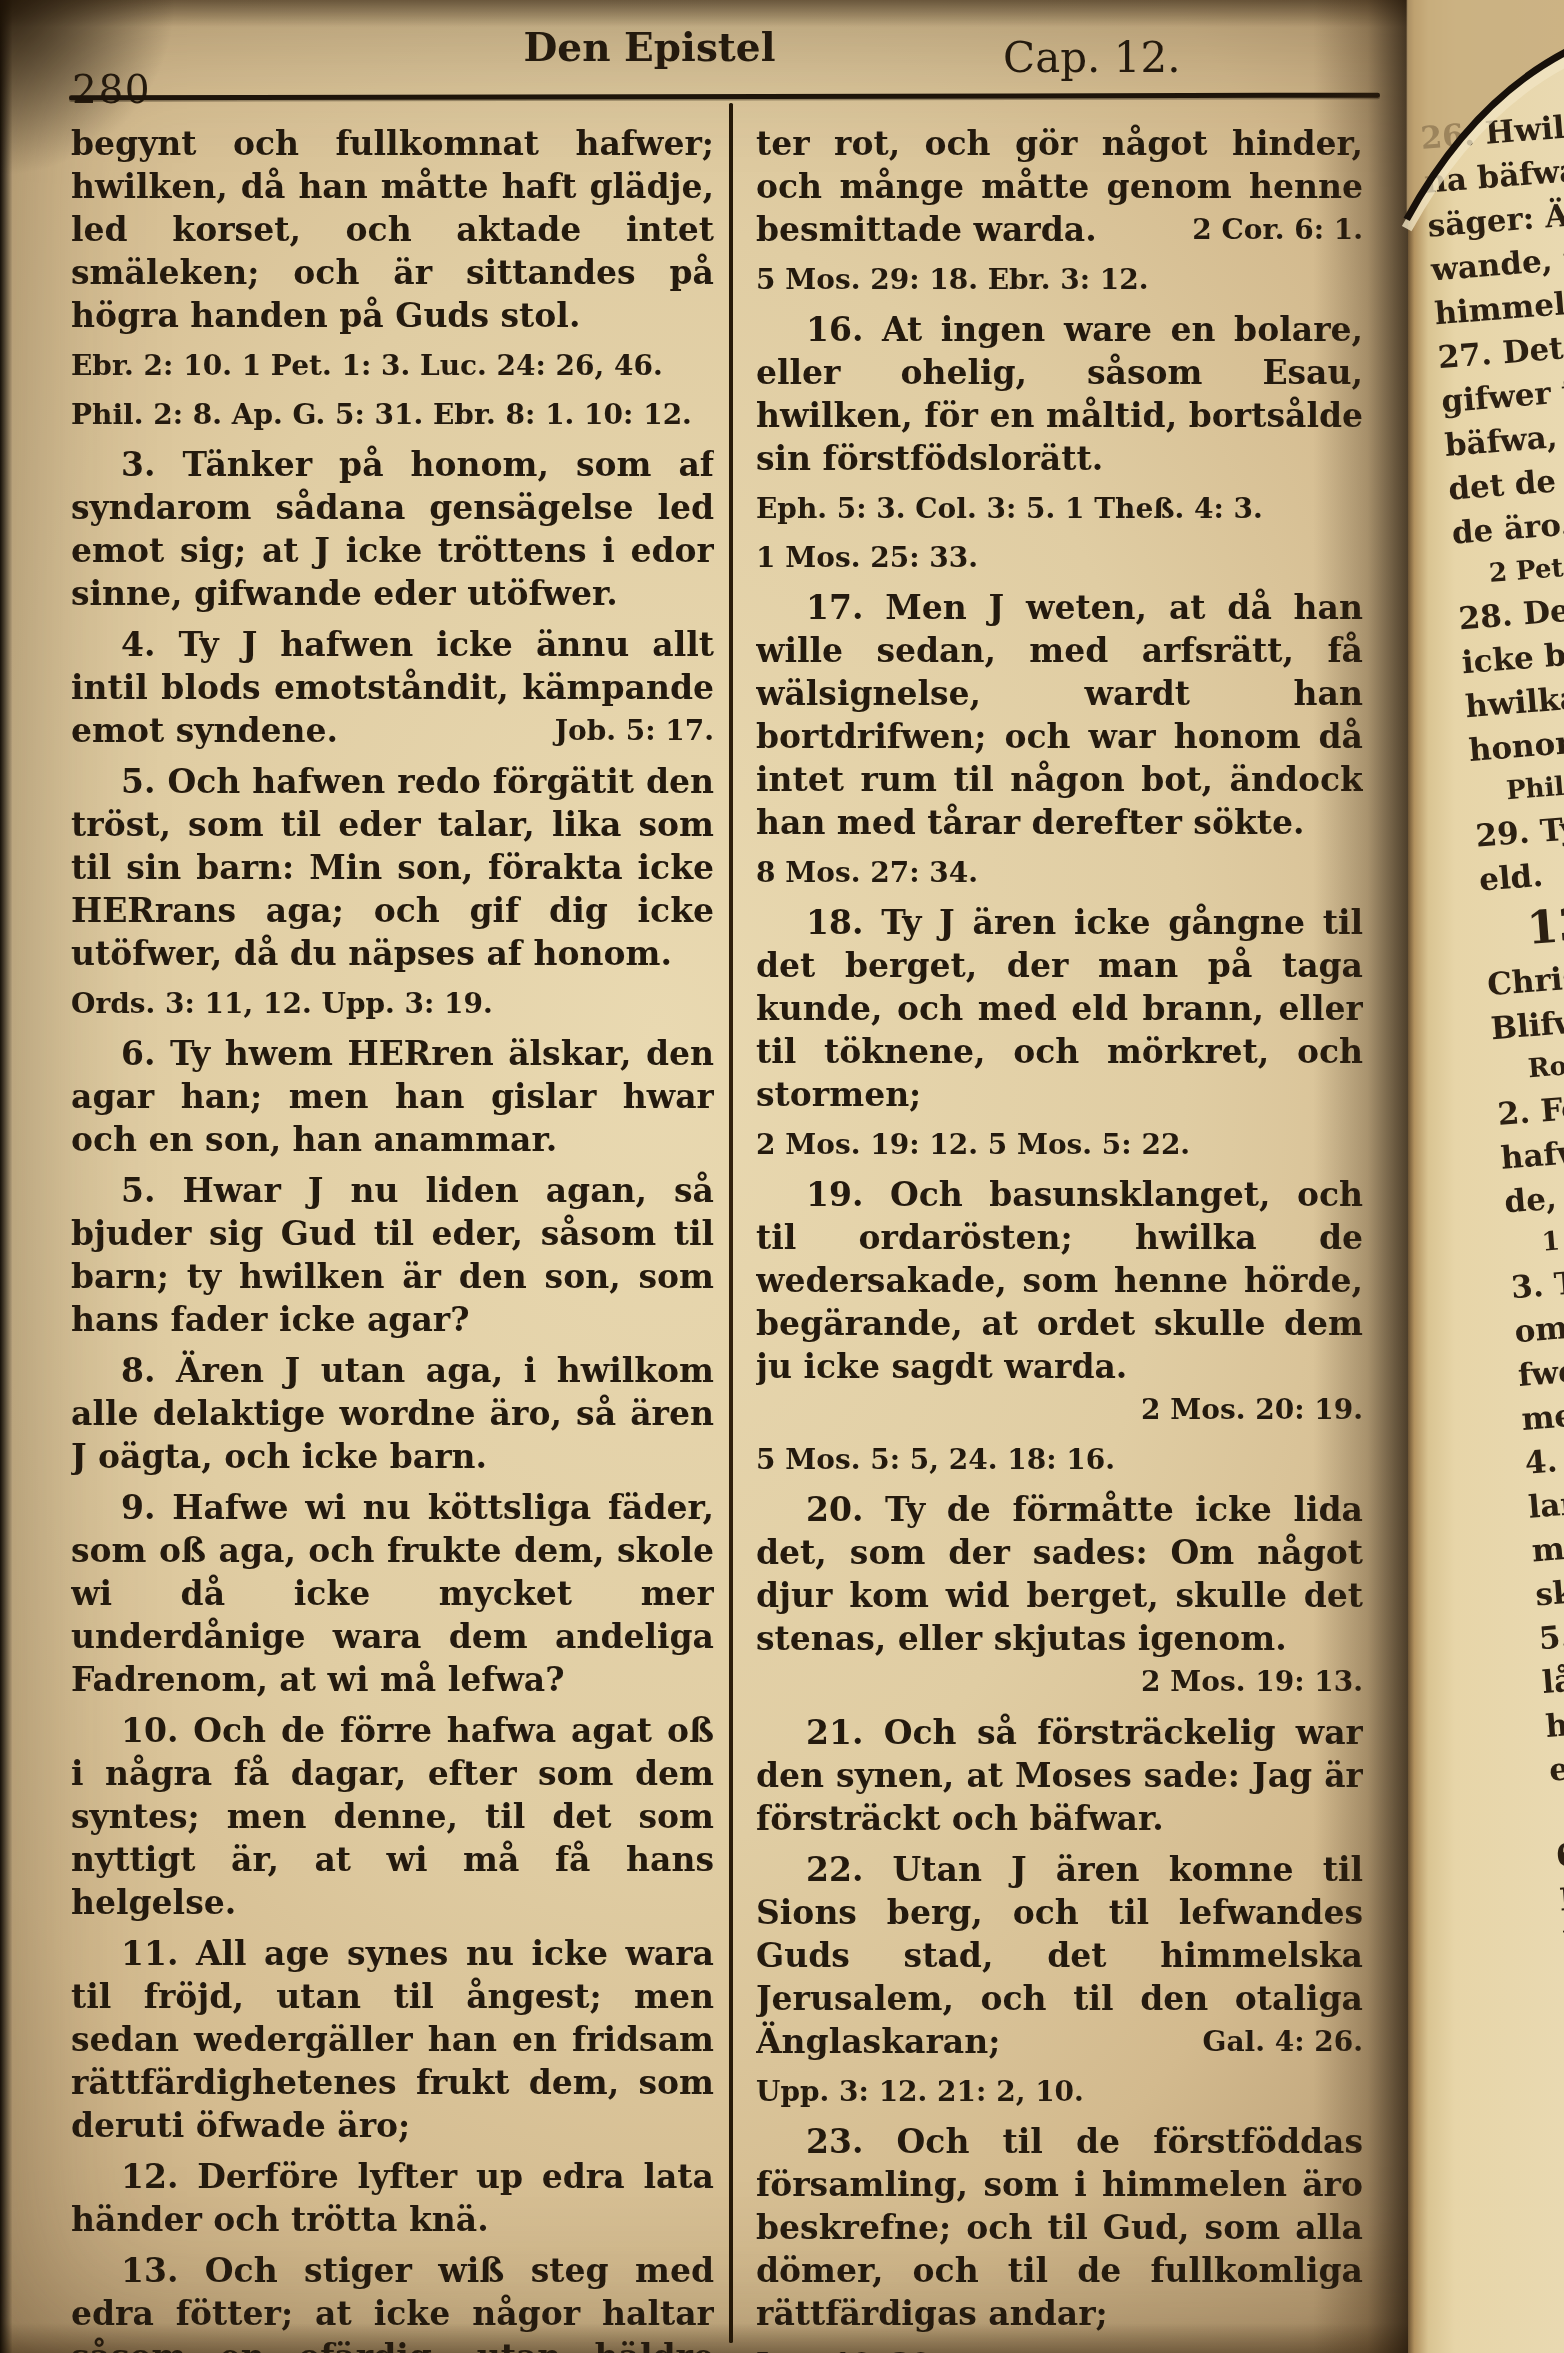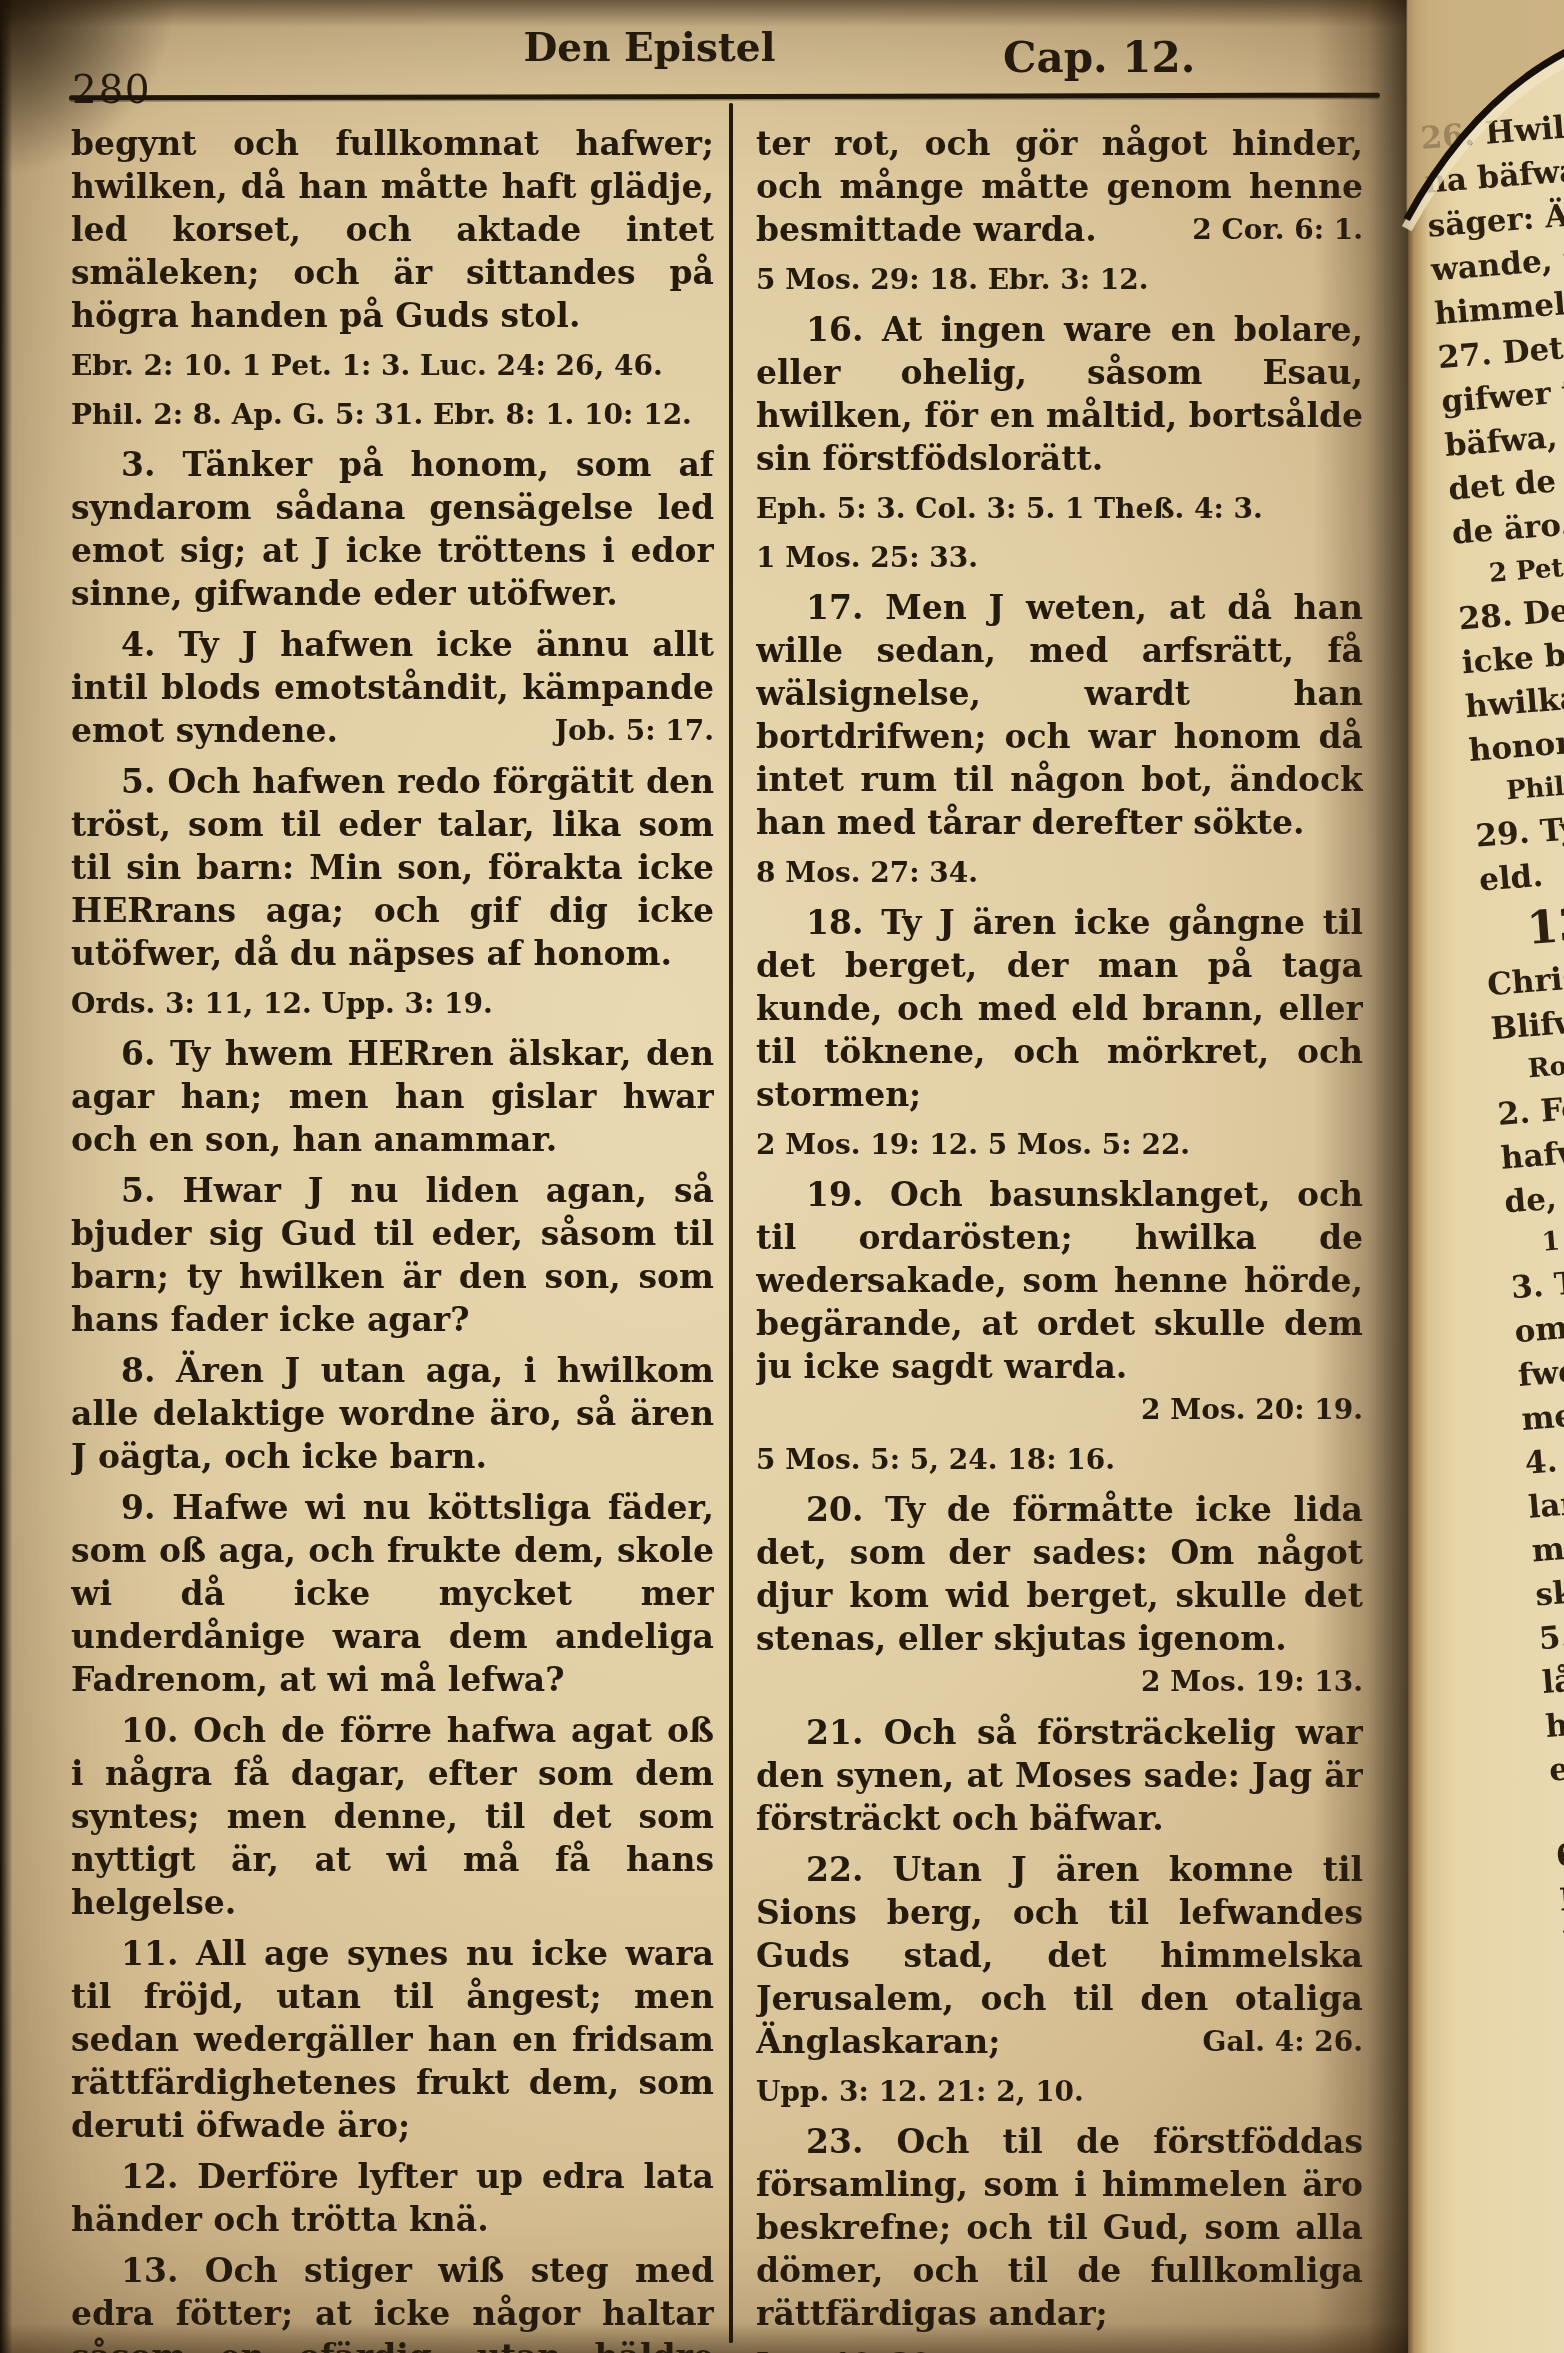--- a/index.html
+++ b/index.html
@@ -15,21 +15,21 @@
       linear-gradient(90deg, rgba(0,0,0,.95) 0px, rgba(0,0,0,0) 12.5px),
       linear-gradient(180deg, rgba(40,25,10,.55) 0px, rgba(40,25,10,0) 27px),
       linear-gradient(0deg, rgba(50,32,12,.45) 0px, rgba(50,32,12,0) 31px),
       radial-gradient(ellipse 1174px 1800px at 42% 44%, #e9d9b1 0%, #e0cda3 45%, #d3ba8e 72%, #bba077 90%, #997c55 100%);
     box-shadow: inset 0 0 156px rgba(60,40,15,.45);
   }
   .ink{color:#241a0e;}
   
   .pagenum{position:absolute;left:72px;top:31px;font-size:39px;font-weight:400;letter-spacing:1.6px;margin-top:36px;}
   .runtitle{position:absolute;left:0;top:23.5px;width:1299px;text-align:center;font-size:39px;font-weight:800;}
-  .chapterhead{position:absolute;left:1003px;top:33px;font-size:42px;font-weight:700;}
+  .chapterhead{position:absolute;left:1003px;top:33px;font-size:42px;font-weight:400;}
   .headrule{position:absolute;left:69px;top:94px;width:1311px;height:4.7px;background:#1d140a;transform:rotate(-0.12deg);border-radius:2.3px;box-shadow:0 1.6px 0 rgba(29,20,10,.35);}
   
   .col{position:absolute;top:114px;font-size:33px;line-height:43px;font-weight:700;text-align:justify;}
   .col p{margin:8px;}
   #left-col{left:63px;width:659px;}
   #right-col{left:748px;width:623px;}
   .coldivider{position:absolute;left:729px;top:103px;width:3.9px;height:2240px;background:linear-gradient(180deg,#241808 0%,#33220e 50%,#241808 100%);border-radius:1.6px;}
   .verse{text-indent:50px;overflow:hidden;}
   .cont{text-indent:0;}
   .refline{font-size:28px;line-height:41px;text-indent:0;font-weight:700;}

